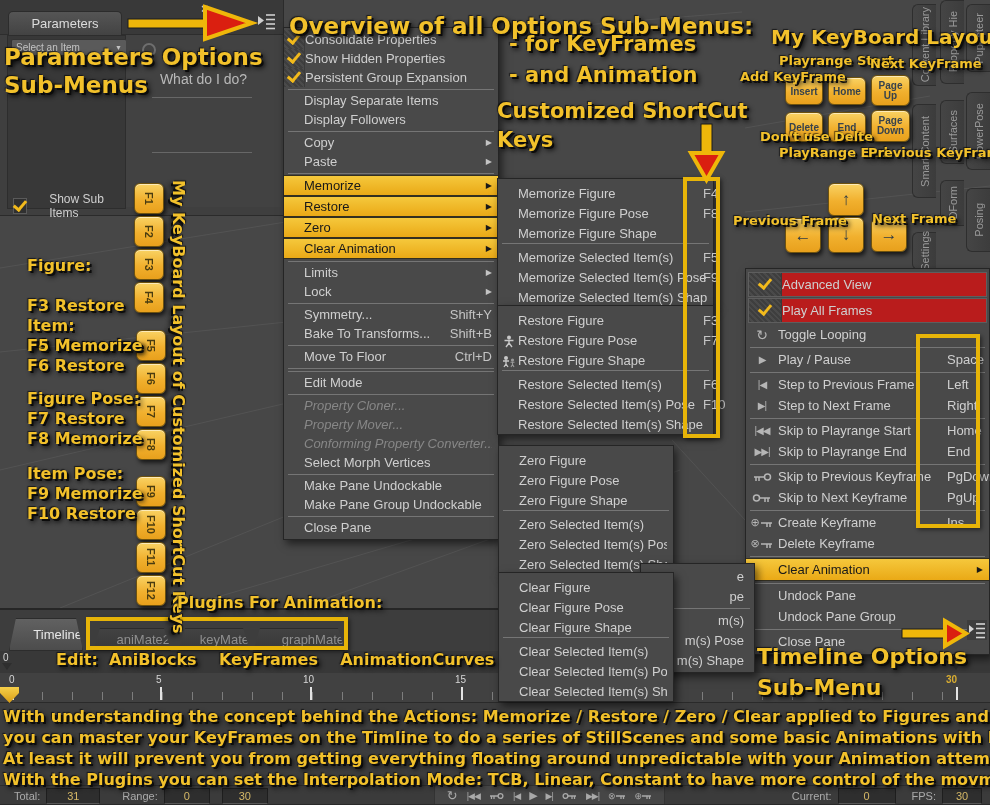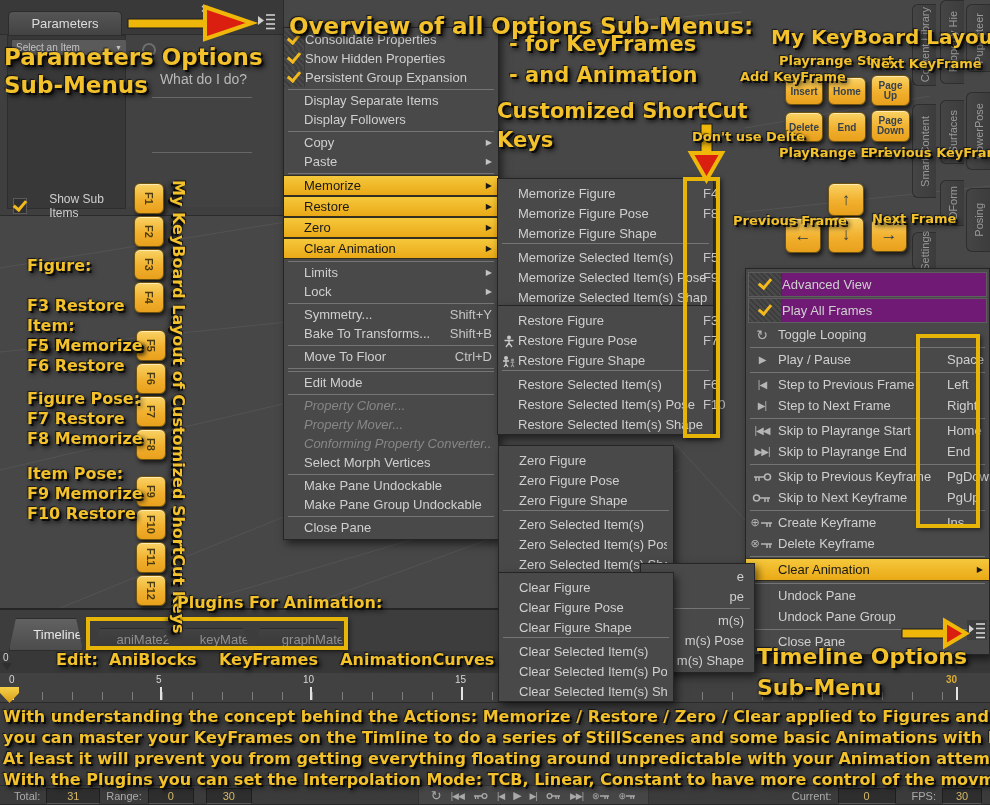--- a/index.html
+++ b/index.html
@@ -40,21 +40,21 @@
   .sep{height:1px;background:#757575;margin:2px 4px 1px 4px;}
   .sub .mi{height:20px;}
   .sub .lbl{margin-left:20px;}
   .sub .sc{position:absolute;left:191px;}
   .sub .mi{position:relative;align-items:flex-end;}
   .sub .ic{position:absolute;left:3px;width:16px;text-align:center;}
   
   .tmenu .mi{height:21px;position:relative;}
   .tmenu .gut2{flex:0 0 32px;display:flex;align-items:center;justify-content:center;color:#b5b5b5;font-size:10px;letter-spacing:-1px;}
   .tmenu .sc{position:absolute;left:187px;color:#cfcfcf;}
-  .tmenu .framed{height:23px;border:1px solid #5e5e5e;background:#701a75;margin:1px 2px;}
+  .tmenu .framed{height:23px;border:1px solid #5e5e5e;background:#b91c1c;margin:1px 2px;}
   .tmenu .framed .gut2{background:repeating-linear-gradient(45deg,#3e3e3e 0 2px,#4a4a4a 2px 4px);align-self:stretch;border-right:1px solid #3a3a3a;}
   .hiddenmenu .mi{justify-content:flex-end;padding-right:10px;height:20px;}
   
   .kicsvg{display:inline-block;vertical-align:middle;}
   
   .yrect{position:absolute;border:4px solid #e7b408;box-shadow:2px 2px 4px rgba(0,0,0,.45);z-index:8;pointer-events:none;}
   
   .ann{position:absolute;font-family:"DejaVu Sans",sans-serif;font-weight:bold;color:#f2c12b;white-space:nowrap;
     text-shadow:2px 2px 0 #0c0c0c,3px 3px 5px rgba(0,0,0,.95),-1px -1px 1px rgba(0,0,0,.6);z-index:10;}
   .big{font-size:23px;}
@@ -588,21 +588,21 @@
     <div class="playhead"></div>
 
     <div class="ann para" style="top:96px">With understanding the concept behind the Actions: Memorize / Restore / Zero / Clear applied to Figures and Items,</div>
     <div class="ann para" style="top:117px">you can master your KeyFrames on the Timline to do a series of StillScenes and some basic Animations with DazStudio.</div>
     <div class="ann para" style="top:138px">At least it will prevent you from getting everything floating around unpredictable with your Animation attempts.</div>
     <div class="ann para" style="top:159px">With the Plugins you can set the Interpolation Mode: TCB, Linear, Constant to have more control of the movment between KeyFrames.</div>
 
     <div class="statusbar">
       <span style="margin-left:14px">Total:</span>
       <span class="sval" style="width:52px">31</span>
-      <span style="">Range:</span>
+      <span style="margin-left:16px">Range:</span>
       <span class="sval" style="width:44px">0</span>
       <span class="sval" style="width:44px">30</span>
       <span class="transport" style="margin-left:160px">
         <span style="font-size:13px;letter-spacing:0">↻</span>
         <span>|◀◀</span>
         <span><svg class="kicsvg" width="15" height="8" style="transform:scaleX(-1)">
               <circle cx="3.5" cy="4" r="2.4" fill="none" stroke="#a9a9a9" stroke-width="1.3"></circle>
               <path d="M6 4 H14 M10 4 V7 M12.5 4 V7" stroke="#a9a9a9" stroke-width="1.3" fill="none"></path>
             </svg></span>
         <span>|◀</span>
@@ -726,21 +726,21 @@
   <div class="kbtn kpl" style="left:785px;top:112px;width:36px;height:28px">
       <span>Delete</span>
     </div>
   <div class="kbtn kpl" style="left:828px;top:112px;width:36px;height:28px">
       <span>End</span>
     </div>
   <div class="kbtn pg" style="left:871px;top:110px;width:37px;height:30px">
       <span>Page</span>
       <span>Down</span>
     </div>
-  <div class="ann xs" style="left:692px;top:129px">Don't use Delte</div>
+  <div class="ann xs" style="left:760px;top:129px">Don't use Delte</div>
   <div class="ann xs" style="left:779px;top:145px">PlayRange End</div>
   <div class="ann xs" style="left:868px;top:145px">Previous KeyFrame</div>
 
   <div class="kbtn arrow" style="left:828px;top:183px;width:34px;height:31px">
       <span>↑</span>
     </div>
   <div class="kbtn arrow" style="left:785px;top:218px;width:34px;height:33px">
       <span>←</span>
     </div>
   <div class="kbtn arrow" style="left:828px;top:217px;width:34px;height:34px">

